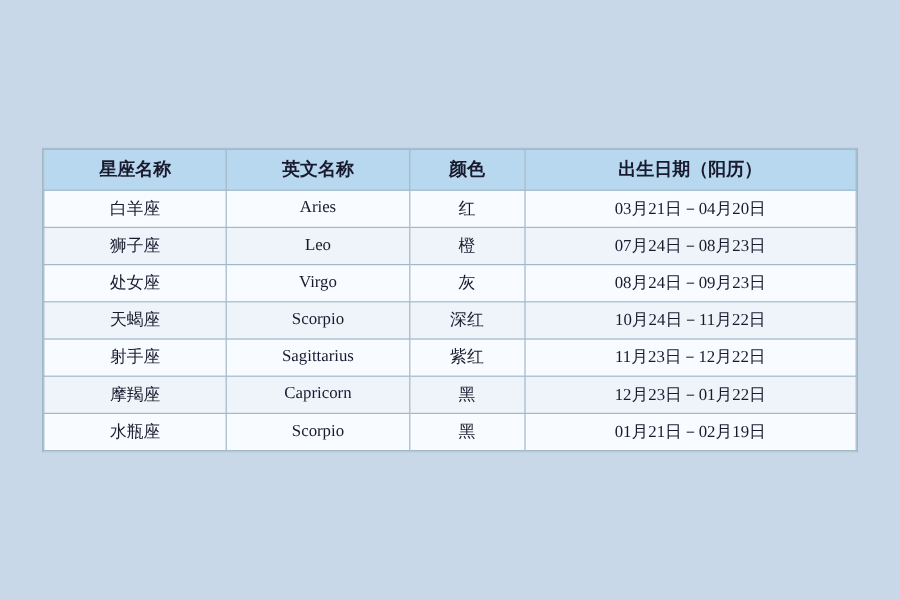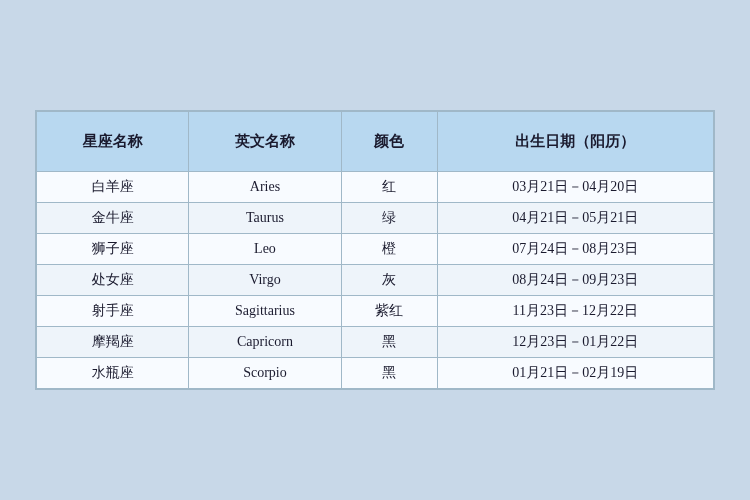--- a/index.html
+++ b/index.html
@@ -25,21 +25,21 @@
     }
 
     table {
       width: 100%;
       border-collapse: collapse;
     }
 
     thead tr th {
       background-color: #b8d8f0;
       border: 1px solid #a0b8c8;
-      padding: 20px 10px;
+      padding: 7px 10px;
       text-align: center;
       font-size: 15px;
       font-weight: bold;
       color: #1a1a2e;
     }
 
     tbody tr td {
       border: 1px solid #a0b8c8;
       padding: 6px 10px;
       text-align: center;
@@ -66,36 +66,36 @@
       </tr>
     </thead>
     <tbody id="table-body">
     <tr>
           <td>白羊座</td>
           <td>Aries</td>
           <td>红</td>
           <td>03月21日－04月20日</td>
         </tr>
         <tr>
-          <td>金牛座</td>
-          <td>Taurus</td>
-          <td>绿</td>
-          <td>04月21日－05月21日</td>
-        </tr>
-        <tr>
           <td>狮子座</td>
           <td>Leo</td>
           <td>橙</td>
           <td>07月24日－08月23日</td>
         </tr>
         <tr>
           <td>处女座</td>
           <td>Virgo</td>
           <td>灰</td>
           <td>08月24日－09月23日</td>
+        </tr>
+        <tr>
+          <td>天蝎座</td>
+          <td>Scorpio</td>
+          <td>深红</td>
+          <td>10月24日－11月22日</td>
         </tr>
         <tr>
           <td>射手座</td>
           <td>Sagittarius</td>
           <td>紫红</td>
           <td>11月23日－12月22日</td>
         </tr>
         <tr>
           <td>摩羯座</td>
           <td>Capricorn</td>

